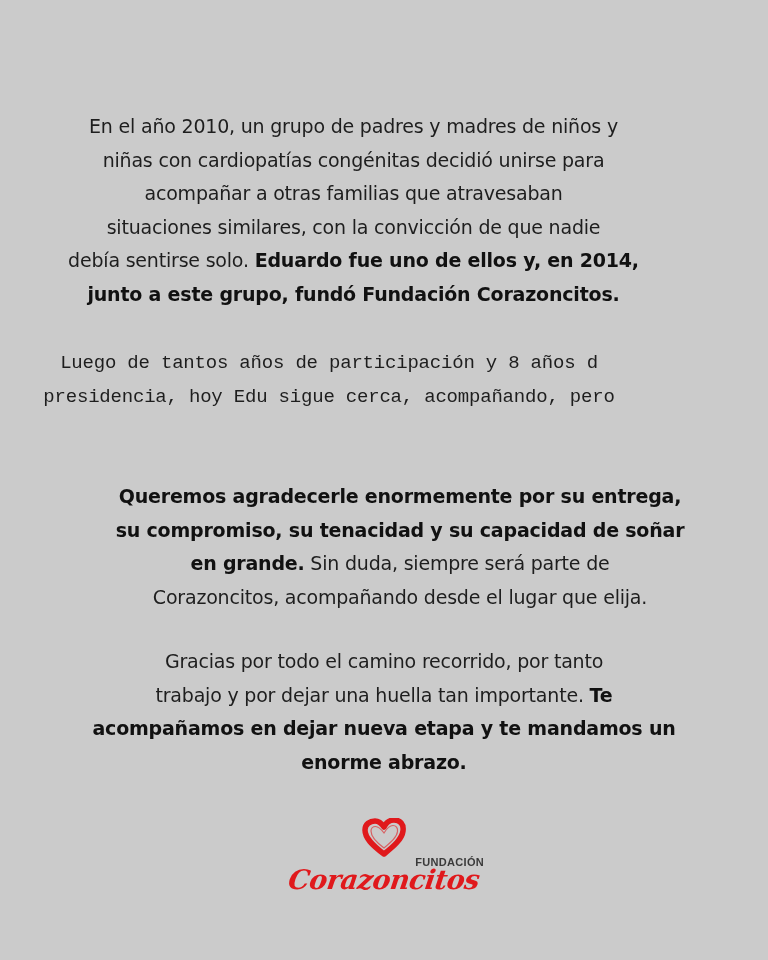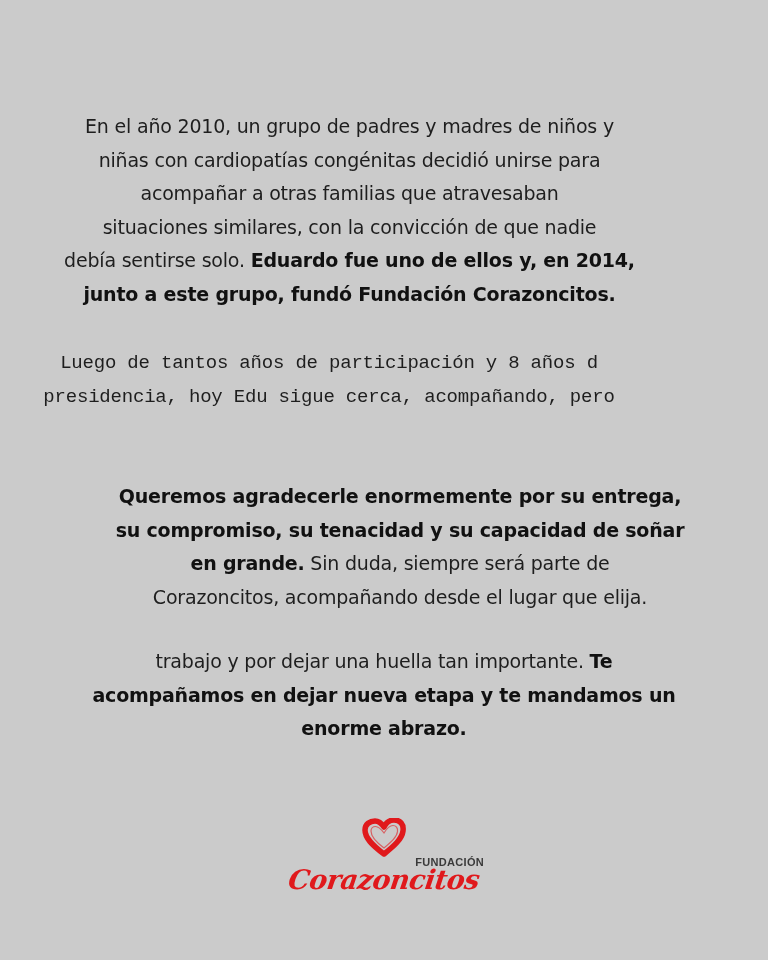--- a/index.html
+++ b/index.html
@@ -28,21 +28,21 @@
       line-height: 33.5px;
       letter-spacing: -0.2px;
       font-weight: normal;
       color: #1e1e1e;
     }
     .para b {
       font-weight: bold;
       color: #111;
     }
     .line { display: block; white-space: nowrap; }
-    .p1 { position: absolute; top: 0; left: 10px; width: 679px; }
+    .p1 { position: absolute; top: 0; left: 0; width: 679px; padding-left: 14px; }
     .p2 { position: absolute; top: 237px; left: 11px; width: 636px; font-family: Liberation Mono, monospace; }
     .p3 { position: absolute; top: 370px; left: 0; width: 768px; padding-left: 16px; }
     .p4 { position: absolute; top: 535px; left: 0; width: 768px; }
 
     .logo {
       position: absolute;
       left: 284px;
       top: 812px;
       width: 200px;
       height: 86px;
@@ -103,20 +103,21 @@
   </p>
 
   <p class="para p3">
     <span class="line"><b>Queremos agradecerle enormemente por su entrega,</b></span>
     <span class="line"><b>su compromiso, su tenacidad y su capacidad de soñar</b></span>
     <span class="line"><b>en grande.</b><span> Sin duda, siempre será parte de</span></span>
     <span class="line"><span>Corazoncitos, acompañando desde el lugar que elija.</span></span>
   </p>
 
   <p class="para p4">
+    <span class="line"><span>Gracias por todo el camino recorrido, por tanto</span></span>
     <span class="line"><span>trabajo y por dejar una huella tan importante. </span><b>Te</b></span>
     <span class="line"><b>acompañamos en dejar nueva etapa y te mandamos un</b></span>
     <span class="line"><b>enorme abrazo.</b></span>
   </p>
 </div>
 
 <div class="logo">
   <svg class="logo-heart" viewBox="0 0 44 40" xmlns="http://www.w3.org/2000/svg">
     <path d="M22 36 C 10 27, 3 20, 3 12 C 3 6, 8 3, 13 3 C 17 3, 20 6, 22 9 C 24 5, 28 2, 32 2 C 38 2, 42 6, 41 13 C 40 21, 32 28, 22 36 Z" fill="none" stroke="#e0191c" stroke-width="5.5" stroke-linejoin="round" stroke-linecap="round"></path>
     <path d="M22 30 C 14 24, 9 19, 9 13 C 9 10, 11 8.5, 13.5 8.5 C 16.5 8.5, 19 11, 22 15 C 25 10, 28 7.5, 31 7.5 C 34 7.5, 36 10, 35.5 13.5 C 35 19, 29 24, 22 30 Z" fill="none" stroke="#e0191c" stroke-width="1.2" opacity="0.6"></path>

